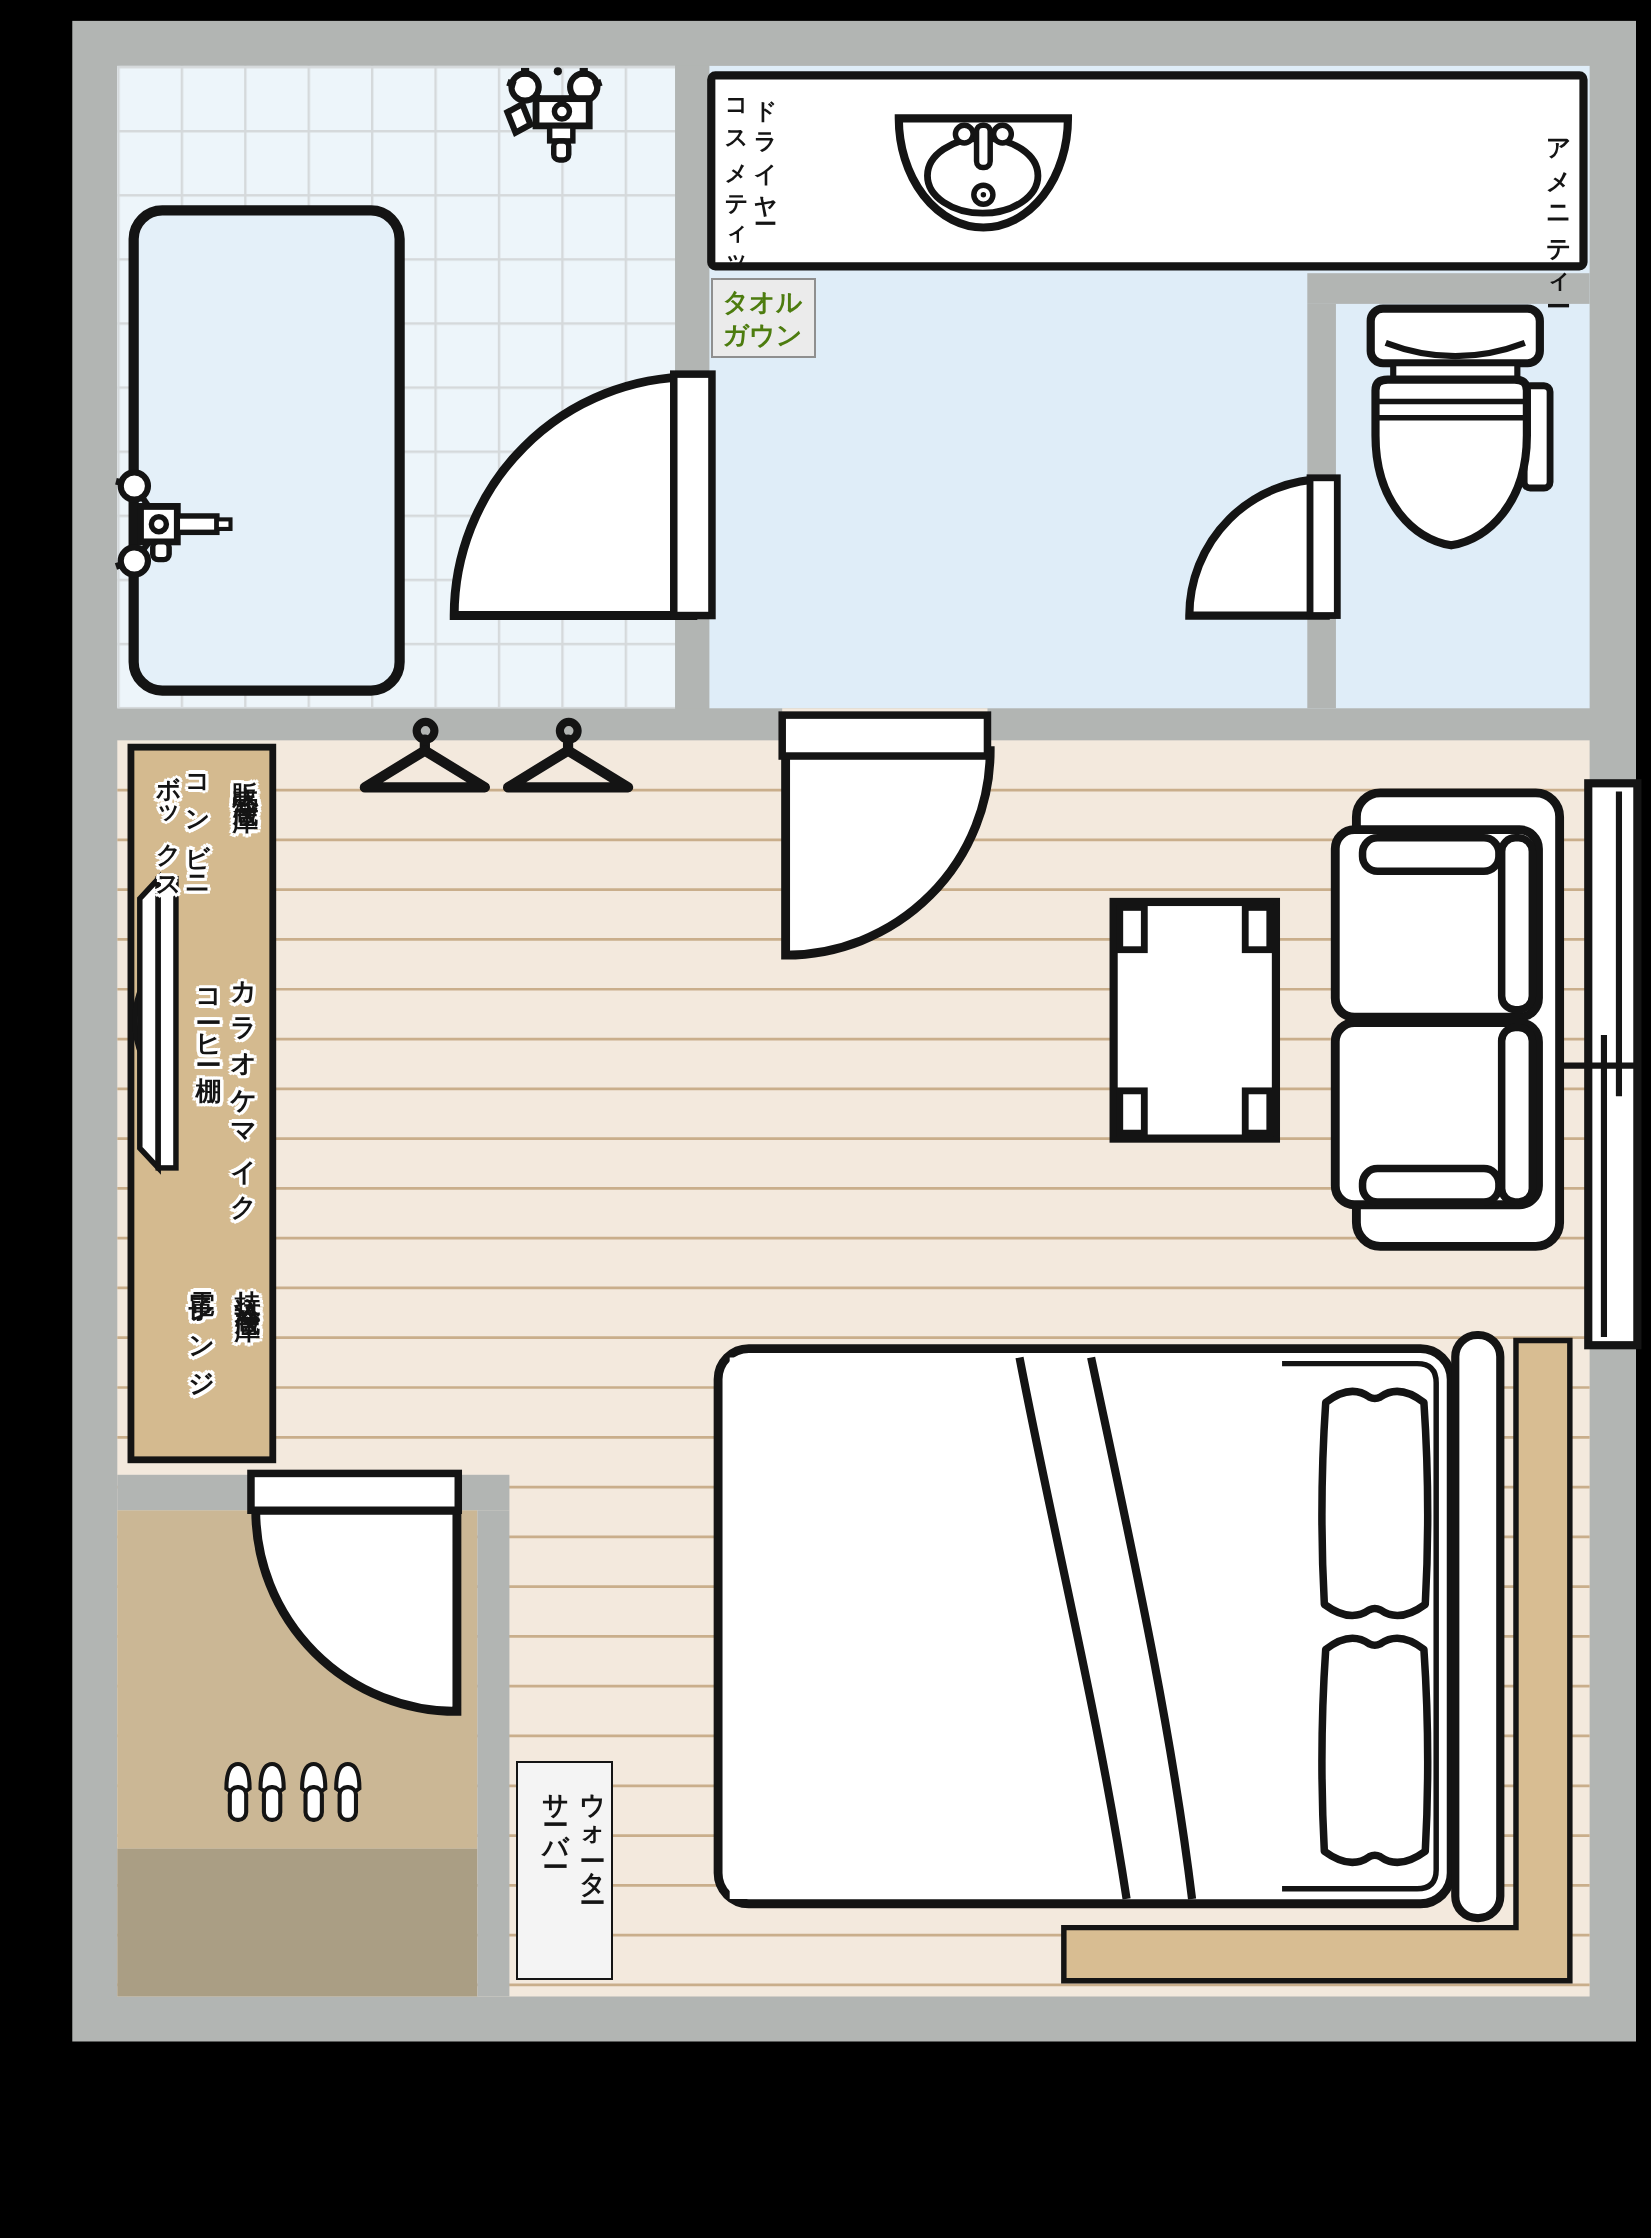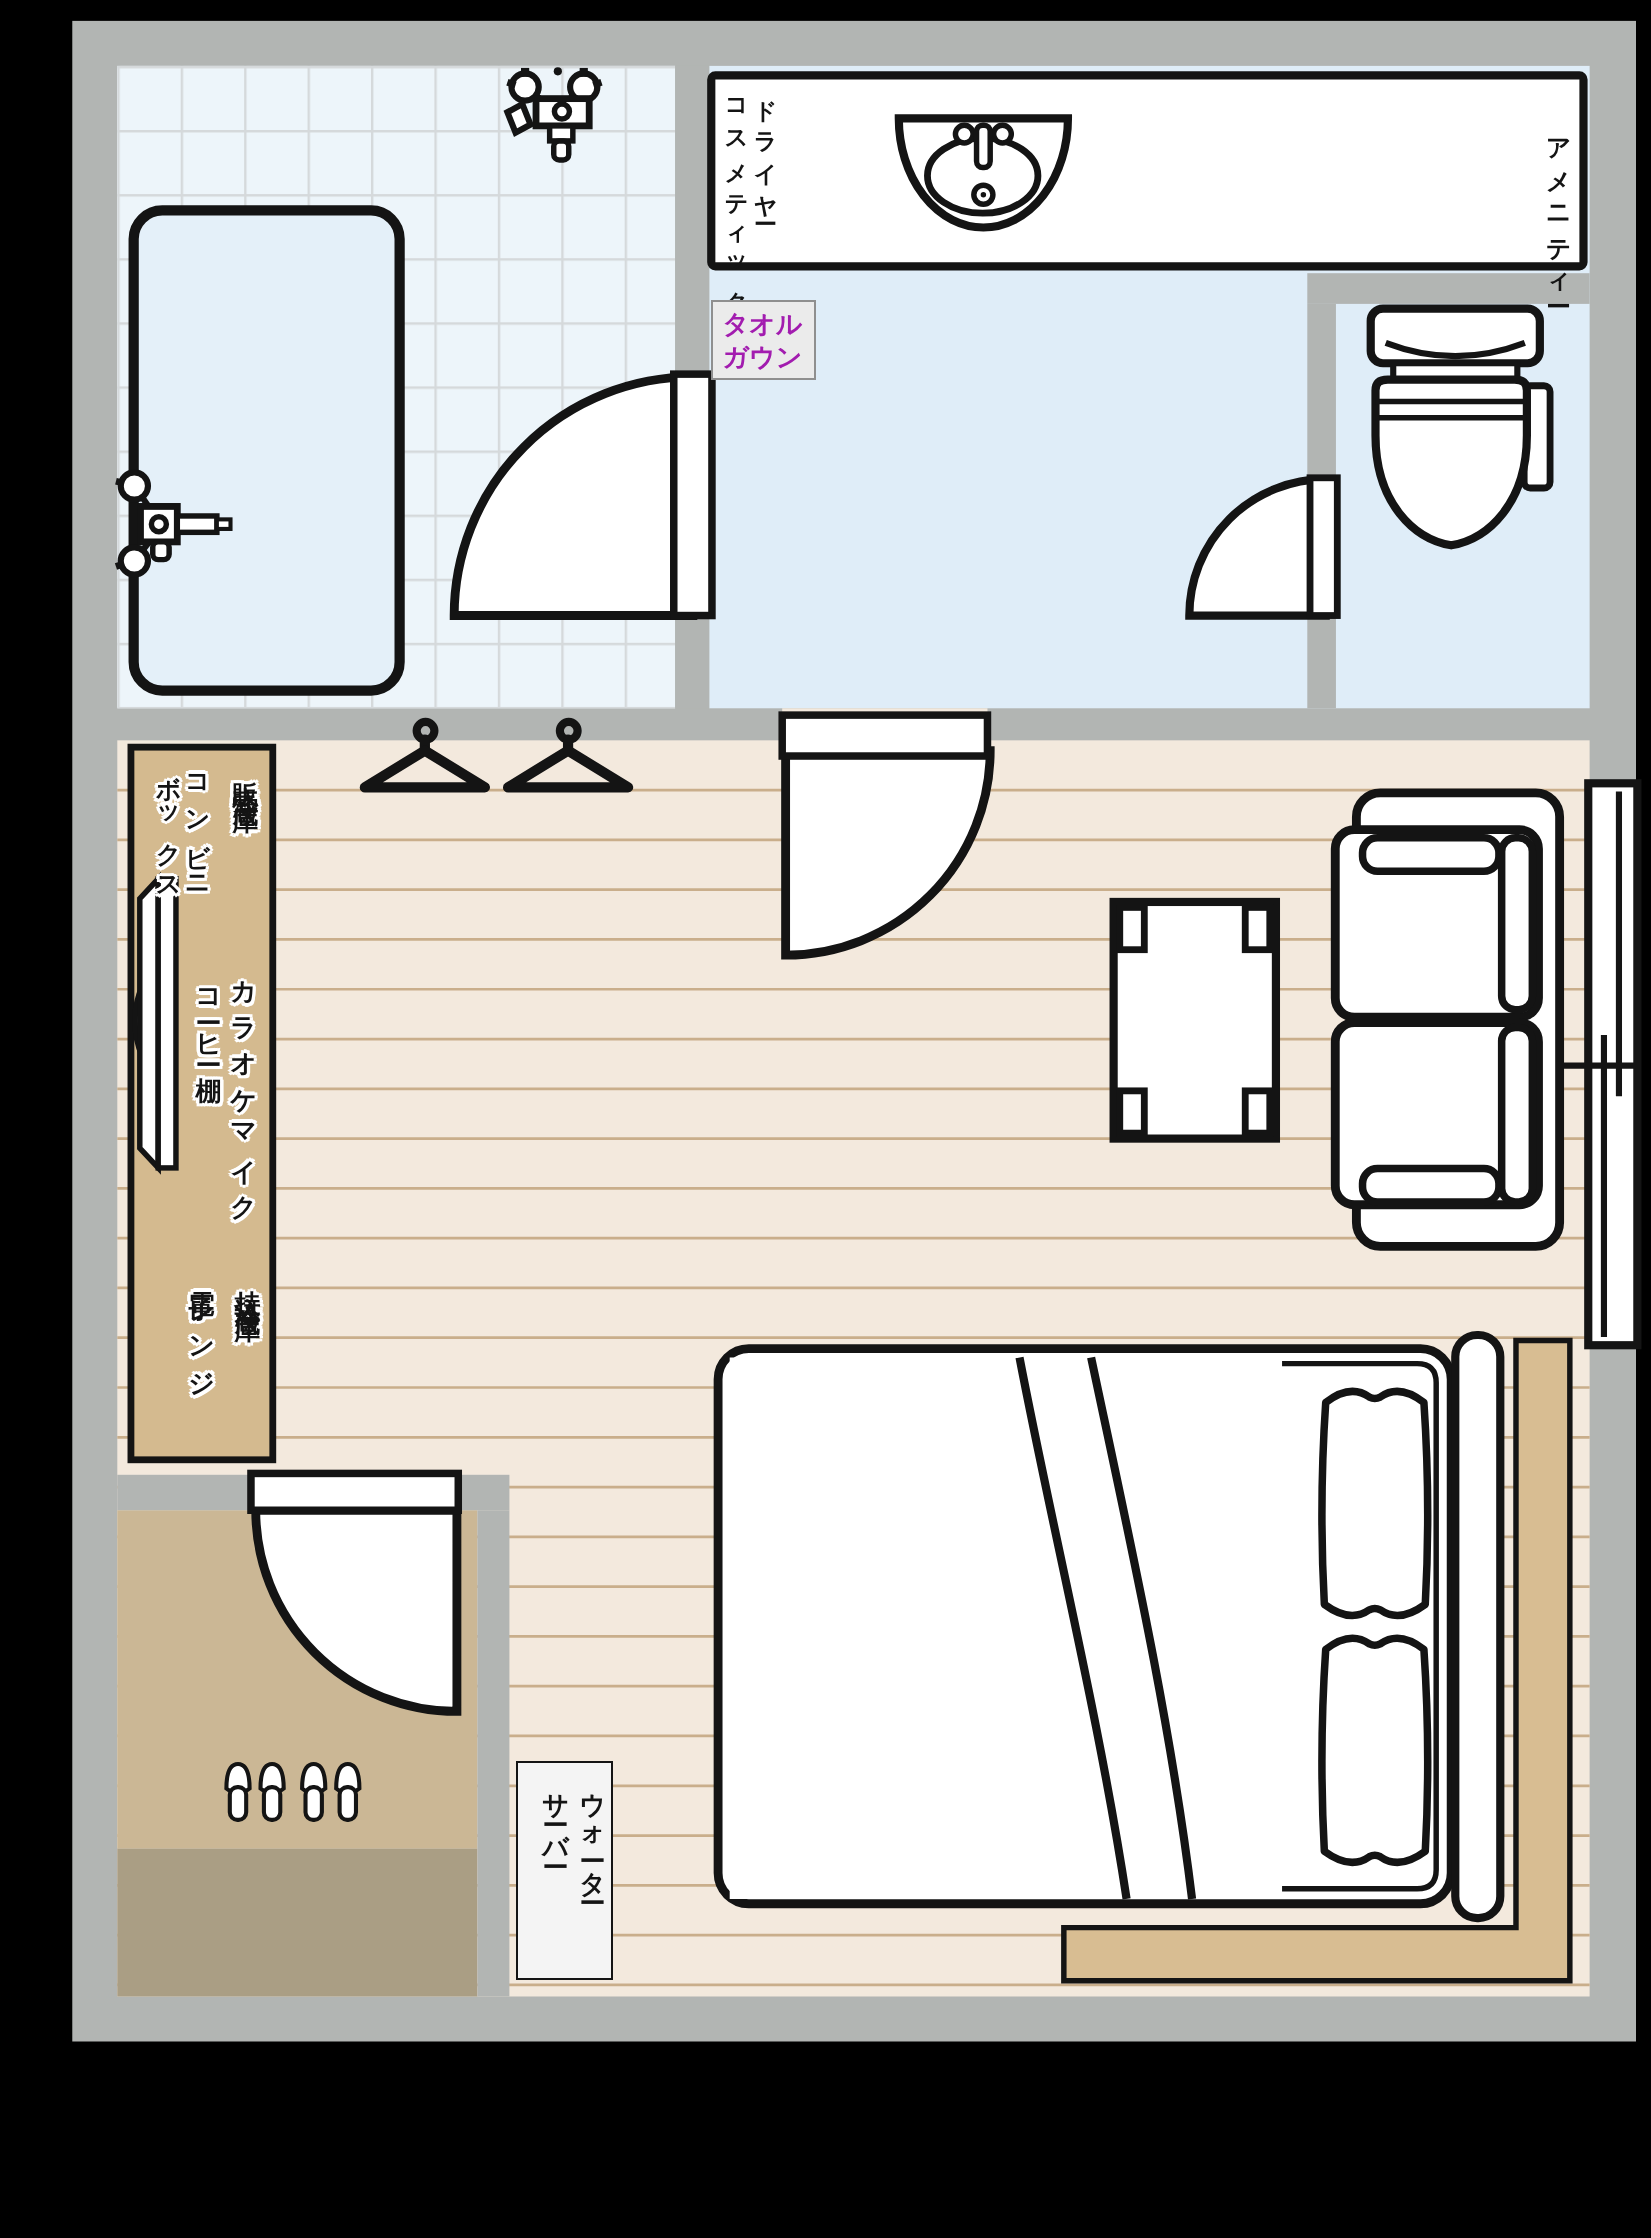--- a/index.html
+++ b/index.html
@@ -4,22 +4,22 @@
 <style>
   html,body{margin:0;padding:0;background:#000;}
   .plan{position:relative;width:1651px;height:2239px;background:#000;overflow:hidden;
         font-family:"Liberation Sans","DejaVu Sans",sans-serif;}
   .plan svg{position:absolute;left:0;top:0;}
   .ink{stroke:#141414;}
   .vtxt{position:absolute;writing-mode:vertical-rl;text-orientation:mixed;white-space:pre-line;
         color:#141414;font-weight:600;}
   .halo{text-shadow:3.4px 0 0 #fff,-3.4px 0 0 #fff,0 3.4px 0 #fff,0 -3.4px 0 #fff,
         2.7px 2.7px 0 #fff,-2.7px -2.7px 0 #fff,2.7px -2.7px 0 #fff,-2.7px 2.7px 0 #fff;}
-  .labelbox{position:absolute;background:#ebebeb;border:2px solid #8f8f8f;color:#a21caf;
-        font-weight:600;white-space:pre-line;margin-top:22px;}
+  .labelbox{position:absolute;background:#ebebeb;border:2px solid #8f8f8f;color:#4d7c0f;
+        font-weight:600;white-space:pre-line;}
   .wsbox{position:absolute;background:#f4f4f4;border:2.7px solid #141414;color:#141414;
         font-weight:600;white-space:pre-line;writing-mode:vertical-rl;text-orientation:mixed;}
 </style>
 </head>
 <body>
 
 <div class="plan">
 <svg width="1651" height="2239" viewBox="0 0 2421 3282">
   <defs>
     <pattern id="tiles" x="172" y="96" width="93" height="94" patternUnits="userSpaceOnUse">

